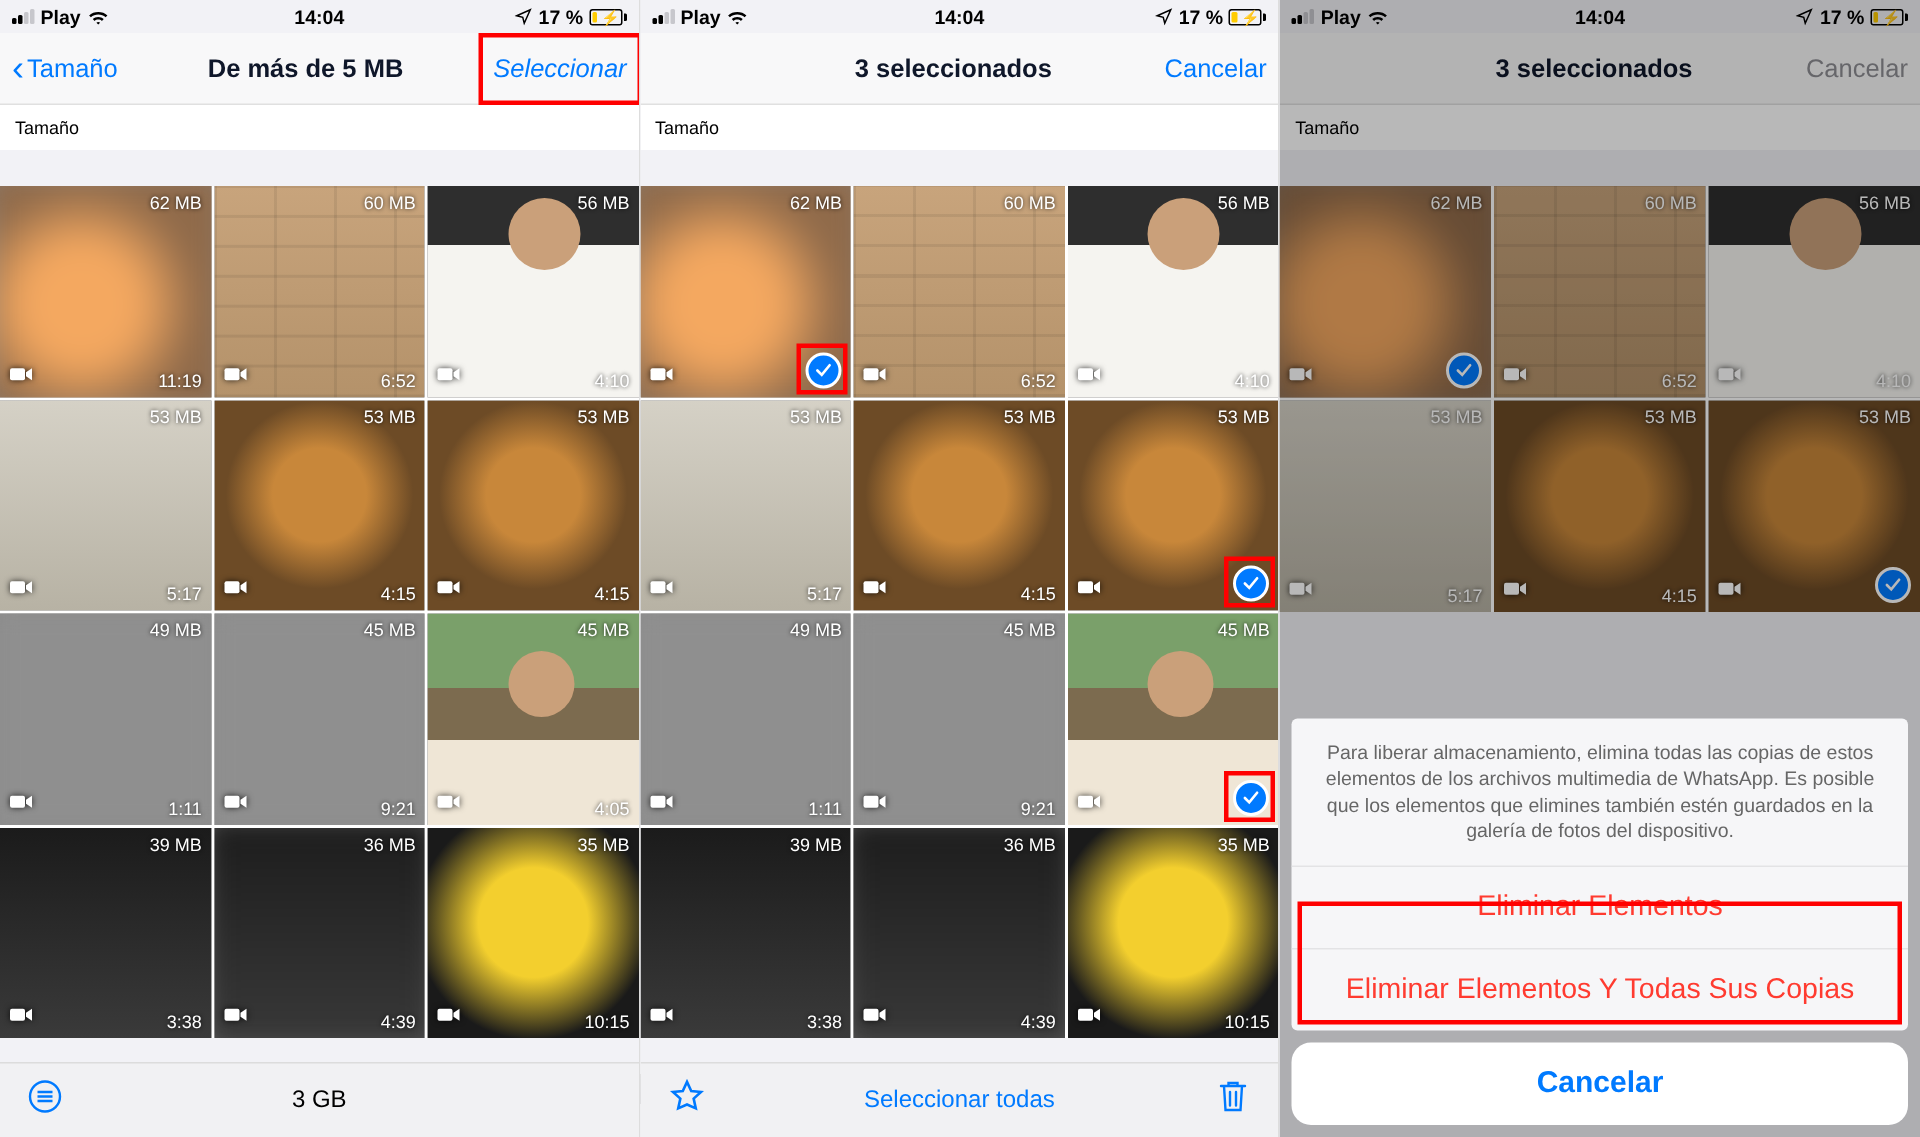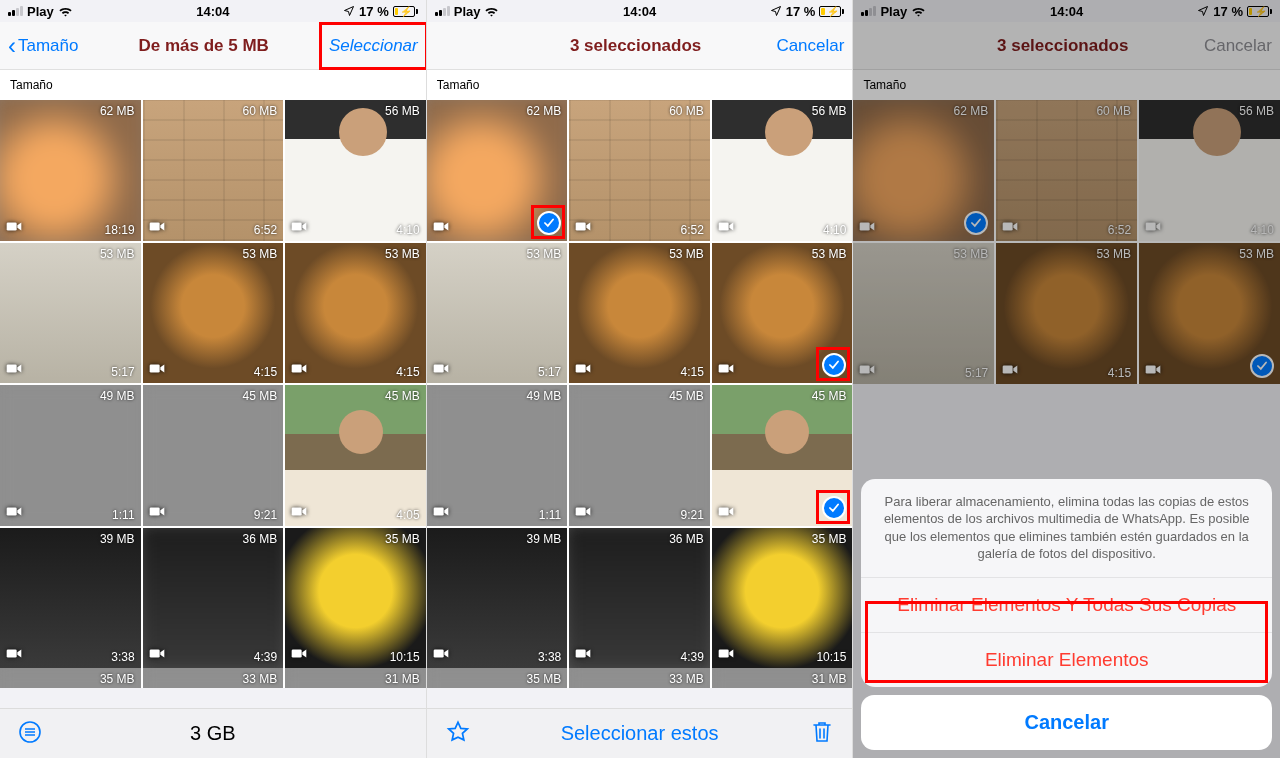--- a/index.html
+++ b/index.html
@@ -17,43 +17,43 @@
   .sig i:nth-child(1){height:4px;}.sig i:nth-child(2){height:6px;}.sig i:nth-child(3){height:8px;background:#c7c7cc;}.sig i:nth-child(4){height:10px;background:#c7c7cc;}
   .wifi{width:15px;height:11px;}
   .batt{display:flex;align-items:center;}
   .batt-body{width:22px;height:11px;border:1px solid #000;border-radius:2px;position:relative;}
   .batt-fill{position:absolute;left:1px;top:1px;bottom:1px;width:17%;background:#ffcc00;border-radius:1px;}
   .batt-cap{width:2px;height:5px;background:#000;border-radius:0 1px 1px 0;margin-left:1px;}
   .bolt{position:absolute;left:7px;top:-1px;font-size:10px;color:#000;}
 
   .navbar{height:48px;display:flex;align-items:center;justify-content:space-between;padding:0 8px;background:#f8f8f9;border-bottom:1px solid #e0e0e0;}
   .nav-left,.nav-right{display:flex;align-items:center;gap:2px;color:#007aff;font-size:17px;}
-  .nav-title{font-size:17px;font-weight:600;color:#7f1d1d;text-align:center;flex:1;}
+  .nav-title{font-size:17px;font-weight:600;color:#0f172a;text-align:center;flex:1;}
   .nav-btn{color:#007aff;font-size:17px;cursor:pointer;}
   .nav-btn.disabled{color:#8e8e93;}
   .chev{font-size:24px;font-weight:300;line-height:1;}
 
   .section-header{padding:8px 10px;font-size:12px;color:#000;background:#fff;}
-  .grid{display:grid;grid-template-columns:repeat(3,1fr);gap:2px;background:#fff;}
+  .grid{display:grid;grid-template-columns:repeat(3,1fr);gap:2px;background:#fff;margin-top:24px;}
   .thumb{position:relative;aspect-ratio:1/1;overflow:hidden;background:#888;}
   .thumb .bg{position:absolute;inset:0;}
   .size-badge{position:absolute;top:4px;right:6px;font-size:12px;color:#fff;text-shadow:0 0 3px rgba(0,0,0,.8);}
   .dur{position:absolute;bottom:4px;right:6px;font-size:12px;color:#fff;text-shadow:0 0 3px rgba(0,0,0,.8);}
   .vcam{position:absolute;bottom:5px;left:6px;color:#fff;filter:drop-shadow(0 0 2px rgba(0,0,0,.8));}
   .check{position:absolute;bottom:6px;right:6px;width:24px;height:24px;border-radius:50%;background:#007aff;border:2px solid #fff;display:flex;align-items:center;justify-content:center;}
   .check svg{width:14px;height:14px;}
   .redbox{position:absolute;border:3px solid #ff0000;pointer-events:none;z-index:4;}
   .blur{filter:blur(9px);transform:scale(1.15);}
 
   .bottombar{position:absolute;bottom:0;left:0;right:0;height:50px;background:#f1f1f3;border-top:1px solid #dcdcdc;display:flex;align-items:center;justify-content:space-between;padding:0 18px;}
-  .bb-center{position:absolute;left:50%;transform:translateX(-50%);font-size:20px;color:#000;}
+  .bb-center{position:absolute;left:50%;transform:translateX(-50%);font-size:16px;color:#000;}
   .icon-btn{color:#007aff;cursor:pointer;}
 
   .actionsheet{position:absolute;left:8px;right:8px;bottom:8px;z-index:10;}
-  .as-block{background:rgba(248,248,250,.97);border-radius:14px;overflow:hidden;margin-bottom:8px;}
+  .as-block{background:rgba(248,248,250,.97);border-radius:4px;overflow:hidden;margin-bottom:8px;}
   .as-msg{padding:14px 18px;font-size:13px;color:#666;text-align:center;line-height:1.35;}
   .as-btn{padding:16px 8px;text-align:center;font-size:19px;border-top:1px solid #e3e3e5;cursor:pointer;}
   .as-btn.destructive{color:#ff3b30;}
   .as-cancel{background:#fff;border-radius:13px;padding:16px;text-align:center;font-size:20px;font-weight:600;color:#007aff;cursor:pointer;}
 
   
   .bg-brick{background:linear-gradient(#c8a47c,#b4926a);}
   .bg-brick::after{content:"";position:absolute;inset:0;background:repeating-linear-gradient(0deg,rgba(0,0,0,.07) 0 2px,transparent 2px 20px),repeating-linear-gradient(90deg,rgba(0,0,0,.07) 0 2px,transparent 2px 40px);}
   .bg-orange{background:radial-gradient(circle at 40% 55%,#f4a860 0 28%,#8f6a4a 60%);}
   .bg-doctor{background:linear-gradient(180deg,#2e2e2e 0 28%,#f5f4f0 28% 100%);} 
@@ -115,21 +115,21 @@
 
     <div class="section-header">Tamaño</div>
     <div class="grid" id="grid1">
         <div class="thumb">
           <div class="bg bg-orange blur"></div>
           <span class="size-badge">62 MB</span>
           <span class="vcam"><svg width="16" height="11" viewBox="0 0 24 16">
               <rect x="1" y="2" width="15" height="12" rx="2" fill="#fff"></rect>
               <path d="M17 6l6-4v12l-6-4z" fill="#fff"></path>
             </svg></span>
-          <span class="dur">18:19</span>
+          <span class="dur">11:19</span>
         </div>
         <div class="thumb">
           <div class="bg bg-brick"></div>
           <span class="size-badge">60 MB</span>
           <span class="vcam"><svg width="16" height="11" viewBox="0 0 24 16">
               <rect x="1" y="2" width="15" height="12" rx="2" fill="#fff"></rect>
               <path d="M17 6l6-4v12l-6-4z" fill="#fff"></path>
             </svg></span>
           <span class="dur">6:52</span>
         </div>
@@ -429,21 +429,21 @@
           <span class="size-badge">31 MB</span>
         </div>
       </div>
 
     <div class="bottombar">
       <span class="icon-btn">
         <svg width="26" height="26" viewBox="0 0 24 24">
             <path d="M12 3l2.6 5.6 6 .6-4.5 4.1 1.3 6L12 16.9 6.6 19.3l1.3-6L3.4 9.2l6-.6z" fill="none" stroke="#007aff" stroke-width="1.6"></path>
           </svg>
       </span>
-      <span class="bb-center nav-btn" style="color:#007aff;">Seleccionar estos</span>
+      <span class="bb-center nav-btn" style="color:#007aff;">Seleccionar todas</span>
       <span class="icon-btn">
         <svg width="24" height="26" viewBox="0 0 24 26">
             <path d="M4 6h16M9 6V4h6v2M6 6l1 16h10l1-16M10 10v9M14 10v9" fill="none" stroke="#007aff" stroke-width="1.6" stroke-linecap="round"></path>
           </svg>
       </span>
     </div>
   </div>
 
   <div class="pane">
     <div class="statusbar">
@@ -547,21 +547,21 @@
             </svg>
           </span>
         </div>
       </div>
 
     <div class="dim-overlay"></div>
 
     <div class="actionsheet">
       <div class="as-block" style="position:relative;">
         <div class="as-msg">Para liberar almacenamiento, elimina todas las copias de estos elementos de los archivos multimedia de WhatsApp. Es posible que los elementos que elimines también estén guardados en la galería de fotos del dispositivo.</div>
+        <div class="as-btn destructive">Eliminar Elementos</div>
         <div class="as-btn destructive">Eliminar Elementos Y Todas Sus Copias</div>
-        <div class="as-btn destructive">Eliminar Elementos</div>
         <span class="redbox" style="top:122px;left:4px;right:4px;bottom:4px;"></span>
       </div>
       <div class="as-cancel">Cancelar</div>
     </div>
   </div>
 
 </div>
 
 </body></html>

